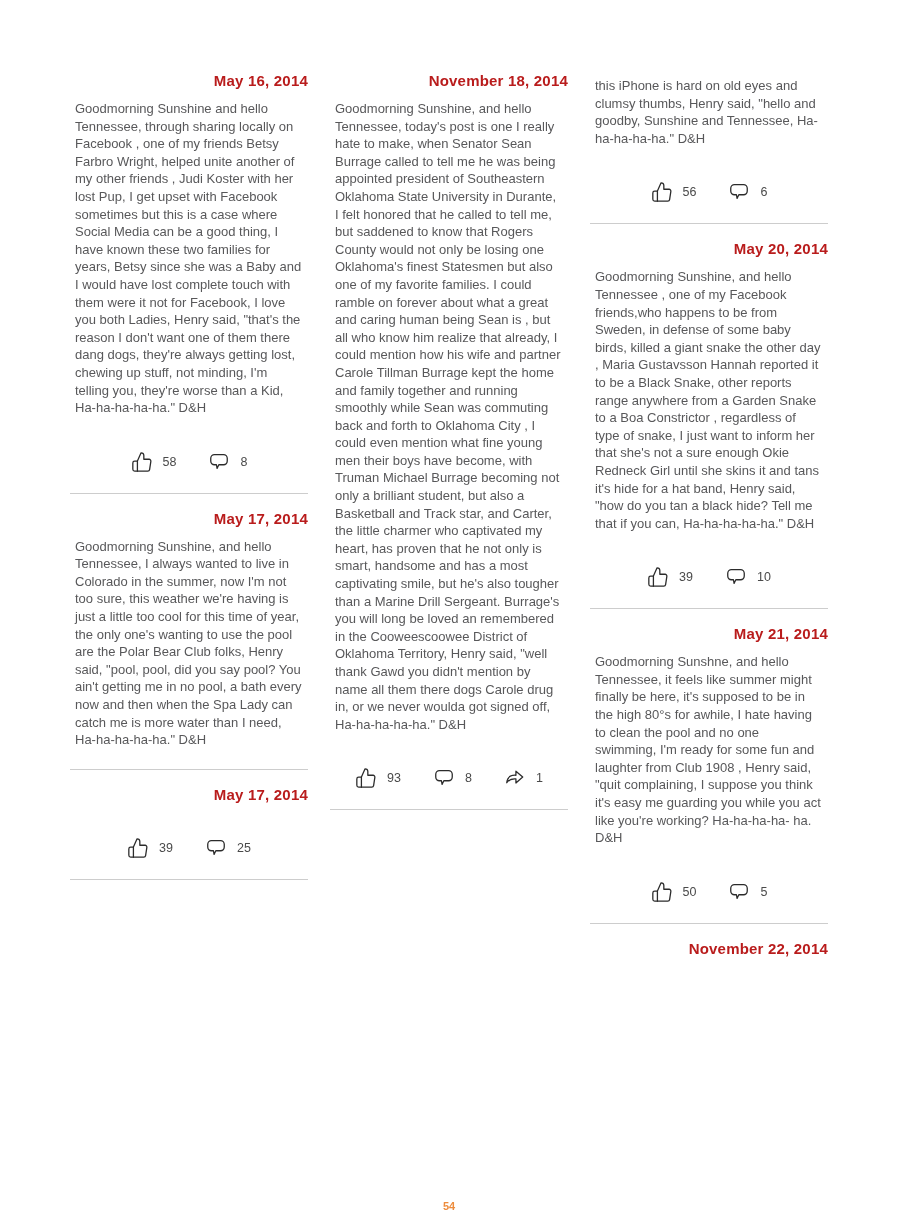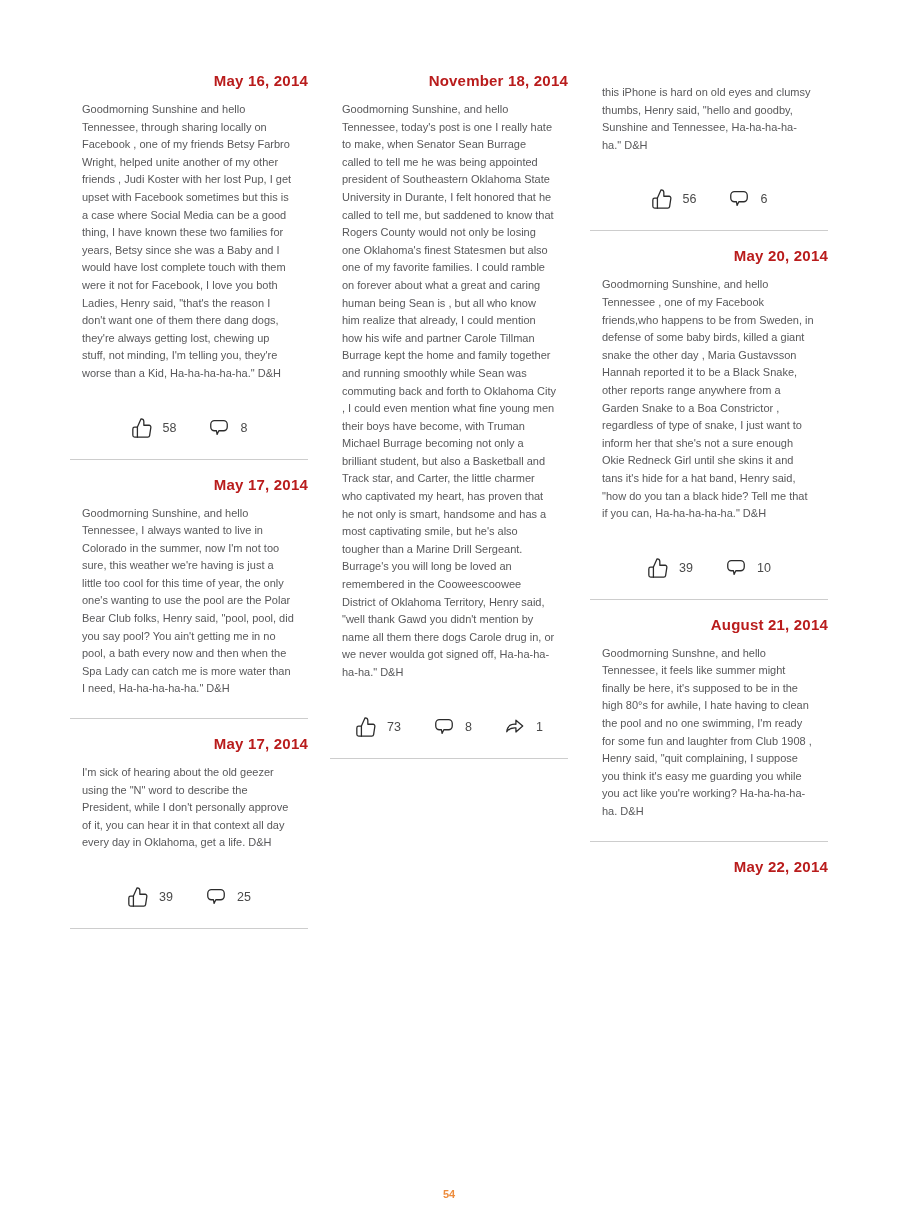--- a/index.html
+++ b/index.html
@@ -21,22 +21,22 @@
   .column { width: 238px; flex: 0 0 238px; }
   .post-date {
     margin: 0 0 11px 0;
     font-size: 15px;
     font-weight: 700;
     color: #b91c1c;
     letter-spacing: 0.2px;
     text-align: right;
   }
   .post-body {
-    margin: 12px;
-    font-size: 11px;
+    margin: 5px;
+    font-size: 13px;
     line-height: 17.6px;
     color: #58585a;
   }
   .post-stats {
     display: flex;
     justify-content: center;
     align-items: flex-end;
     gap: 32px;
     margin-top: 34px;
   }
@@ -45,21 +45,21 @@
   .icon svg { display: block; stroke: #2b2b2b; fill: none; stroke-width: 1.4; stroke-linejoin: round; stroke-linecap: round; }
   .divider {
     border: none;
     border-top: 1px solid #cdcdcd;
     margin: 20px 0 16px 0;
   }
   .page-number {
     position: absolute;
     left: 0;
     right: 0;
-    bottom: 28px;
+    bottom: 16px;
     text-align: center;
     font-size: 11px;
     font-weight: 700;
     color: #ED8C3D;
   }
 </style>
 </head>
 <body>
 
 <div class="page">
@@ -93,21 +93,20 @@
       </article>
 
       <article class="post">
         <h3 class="post-date">May 17, 2014</h3>
         <p class="post-body">Goodmorning Sunshine, and hello Tennessee, I always wanted to live in Colorado in the summer, now I'm not too sure, this weather we're having is just a little too cool for this time of year, the only one's wanting to use the pool are the Polar Bear Club folks, Henry said, "pool, pool, did you say pool? You ain't getting me in no pool, a bath every now and then when the Spa Lady can catch me is more water than I need, Ha-ha-ha-ha-ha." D&amp;H</p>
         <hr class="divider">
       </article>
 
       <article class="post">
         <h3 class="post-date">May 17, 2014</h3>
-        <p class="post-body">I'm sick of hearing about the old geezer using the "N" word to describe the President, while I don't personally approve of it, you can hear it in that context all day every day in Oklahoma, get a life. D&amp;H</p>
         <div class="post-stats">
           <span class="stat">
             <span class="icon">
                 <svg width="22" height="22" viewBox="0 0 24 24">
                   <path d="M14 9V5a3 3 0 0 0-3-3l-4 9v11h11.28a2 2 0 0 0 2-1.7l1.38-9a2 2 0 0 0-2-2.3H14z"></path>
                   <path d="M7 22H4a2 2 0 0 1-2-2v-7a2 2 0 0 1 2-2h3"></path>
                 </svg>
               </span>
             <span class="count">39</span>
           </span>
@@ -131,21 +130,21 @@
         <h3 class="post-date">November 18, 2014</h3>
         <p class="post-body">Goodmorning Sunshine, and hello Tennessee, today's post is one I really hate to make, when Senator Sean Burrage called to tell me he was being appointed president of Southeastern Oklahoma State University in Durante, I felt honored that he called to tell me, but saddened to know that Rogers County would not only be losing one Oklahoma's finest Statesmen but also one of my favorite families. I could ramble on forever about what a great and caring human being Sean is , but all who know him realize that already, I could mention how his wife and partner Carole Tillman Burrage kept the home and family together and running smoothly while Sean was commuting back and forth to Oklahoma City , I could even mention what fine young men their boys have become, with Truman Michael Burrage becoming not only a brilliant student, but also a Basketball and Track star, and Carter, the little charmer who captivated my heart, has proven that he not only is smart, handsome and has a most captivating smile, but he's also tougher than a Marine Drill Sergeant. Burrage's you will long be loved an remembered in the Cooweescoowee District of Oklahoma Territory, Henry said, "well thank Gawd you didn't mention by name all them there dogs Carole drug in, or we never woulda got signed off, Ha-ha-ha-ha-ha." D&amp;H</p>
         <div class="post-stats">
           <span class="stat">
             <span class="icon">
                 <svg width="22" height="22" viewBox="0 0 24 24">
                   <path d="M14 9V5a3 3 0 0 0-3-3l-4 9v11h11.28a2 2 0 0 0 2-1.7l1.38-9a2 2 0 0 0-2-2.3H14z"></path>
                   <path d="M7 22H4a2 2 0 0 1-2-2v-7a2 2 0 0 1 2-2h3"></path>
                 </svg>
               </span>
-            <span class="count">73</span>
+            <span class="count">93</span>
           </span>
           <span class="stat">
             <span class="icon">
                 <svg width="22" height="22" viewBox="0 0 24 24">
                   <path d="M7 4h10a4 4 0 0 1 4 4v3a4 4 0 0 1-4 4h-5.2l-1.9 4-.7-4H7a4 4 0 0 1-4-4V8a4 4 0 0 1 4-4z"></path>
                 </svg>
               </span>
             <span class="count">8</span>
           </span>
           <span class="stat">
@@ -208,27 +207,46 @@
                   <path d="M7 4h10a4 4 0 0 1 4 4v3a4 4 0 0 1-4 4h-5.2l-1.9 4-.7-4H7a4 4 0 0 1-4-4V8a4 4 0 0 1 4-4z"></path>
                 </svg>
               </span>
             <span class="count">10</span>
           </span>
         </div>
         <hr class="divider">
       </article>
 
       <article class="post">
-        <h3 class="post-date">August 21, 2014</h3>
+        <h3 class="post-date">May 21, 2014</h3>
         <p class="post-body">Goodmorning Sunshne, and hello Tennessee, it feels like summer might finally be here, it's supposed to be in the high 80°s for awhile, I hate having to clean the pool and no one swimming, I'm ready for some fun and laughter from Club 1908 , Henry said, "quit complaining, I suppose you think it's easy me guarding you while you act like you're working? Ha-ha-ha-ha- ha. D&amp;H</p>
-        <hr class="divider">
-      </article>
-
-      <article class="post">
-        <h3 class="post-date">May 22, 2014</h3>
+        <div class="post-stats">
+          <span class="stat">
+            <span class="icon">
+                <svg width="22" height="22" viewBox="0 0 24 24">
+                  <path d="M14 9V5a3 3 0 0 0-3-3l-4 9v11h11.28a2 2 0 0 0 2-1.7l1.38-9a2 2 0 0 0-2-2.3H14z"></path>
+                  <path d="M7 22H4a2 2 0 0 1-2-2v-7a2 2 0 0 1 2-2h3"></path>
+                </svg>
+              </span>
+            <span class="count">50</span>
+          </span>
+          <span class="stat">
+            <span class="icon">
+                <svg width="22" height="22" viewBox="0 0 24 24">
+                  <path d="M7 4h10a4 4 0 0 1 4 4v3a4 4 0 0 1-4 4h-5.2l-1.9 4-.7-4H7a4 4 0 0 1-4-4V8a4 4 0 0 1 4-4z"></path>
+                </svg>
+              </span>
+            <span class="count">5</span>
+          </span>
+        </div>
+        <hr class="divider">
+      </article>
+
+      <article class="post">
+        <h3 class="post-date">November 22, 2014</h3>
       </article>
 
     </div>
 
   </div>
 
   <div class="page-number">54</div>
 </div>
 
 </body></html>

